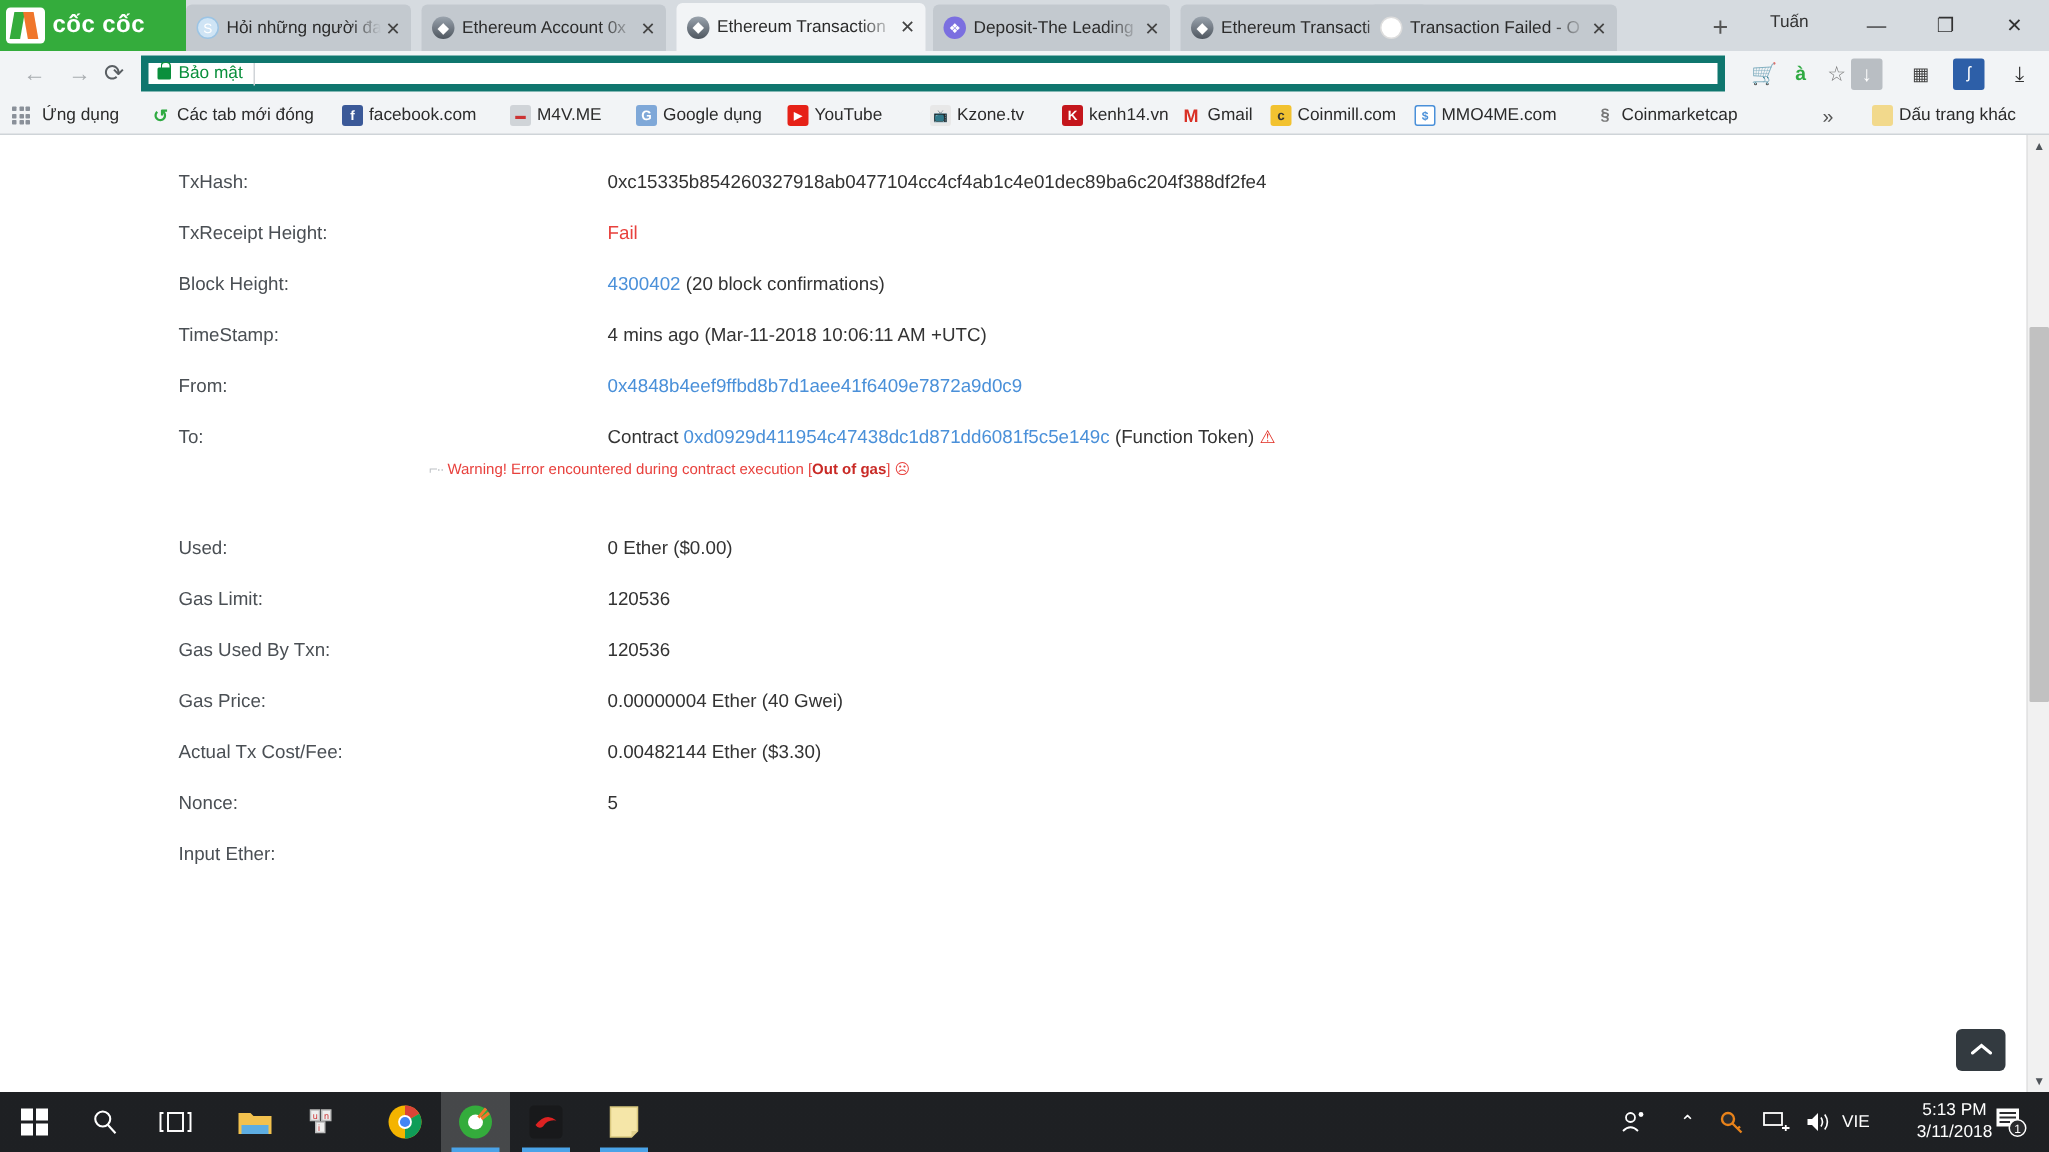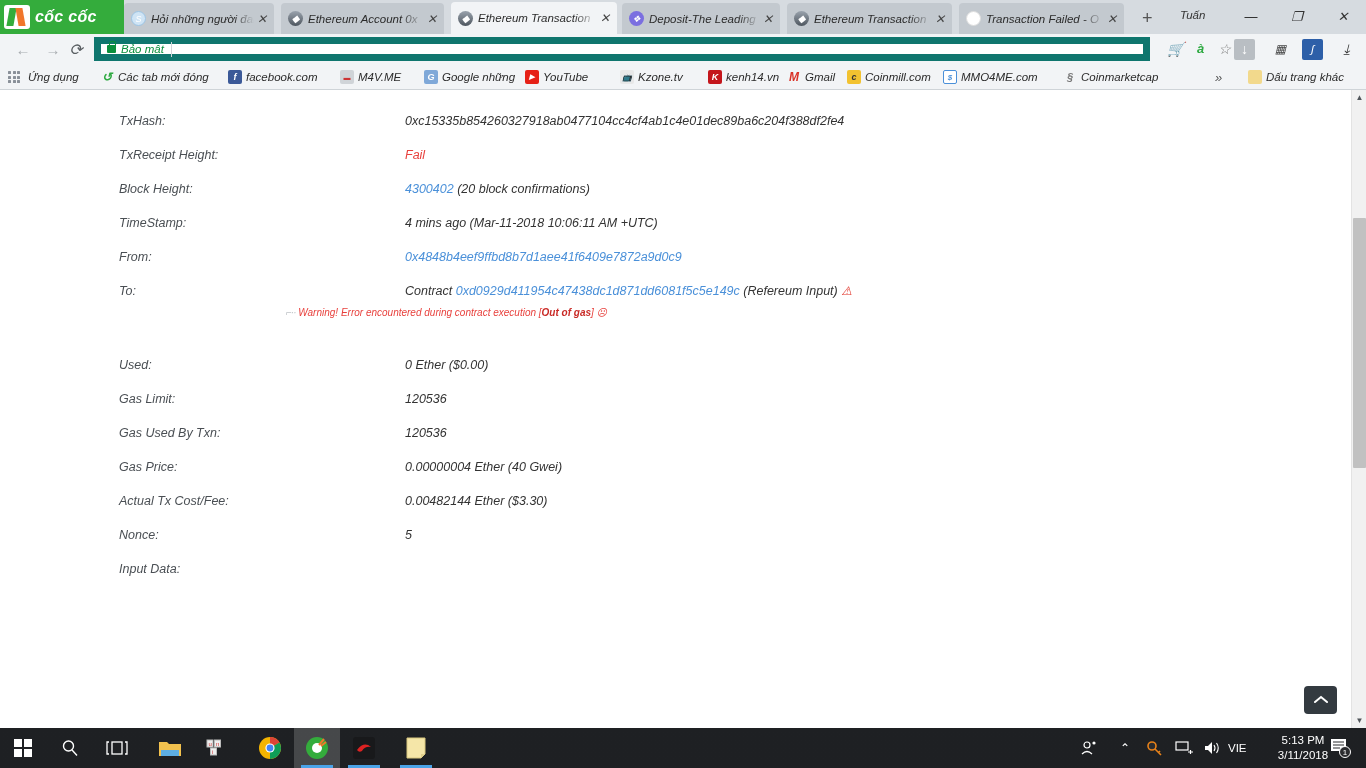--- a/index.html
+++ b/index.html
@@ -5,21 +5,21 @@
   * { box-sizing: border-box; }
   html, body {
     margin: 0; padding: 0;
     width: 1366px; height: 768px;
     overflow: hidden;
     font-family: "Liberation Sans", sans-serif;
     background: #fff;
   }
 
   
-  #browser { position: absolute; left:0; top:0; width:1366px; height:728px; background:#d6dbe0;font-style:italic; }
+  #browser { position: absolute; left:0; top:0; width:1366px; height:728px; background:#d6dbe0; }
 
   
   .tabstrip { position:absolute; left:0; top:0; width:1366px; height:34px; background:#d6dbe0; }
   .brand { position:absolute; left:0; top:0; width:124px; height:34px; background:#34ac3c;
            display:flex; align-items:center; padding-left:4px; }
   .brand-logo { width:26px; height:24px; background:#fff; border-radius:3px; position:relative;
                 margin-right:5px; flex:none; overflow:hidden; }
   .brand-logo:before { content:""; position:absolute; left:4px; top:3px; width:7px; height:18px;
                        background:#34ac3c; transform:skewX(-10deg); }
   .brand-logo:after { content:""; position:absolute; left:13px; top:3px; width:7px; height:18px;
@@ -49,21 +49,21 @@
   .win-user { position:absolute; top:9px; font-size:11.5px; color:#333; }
   .win-btn { position:absolute; top:0; width:46px; height:33px; color:#333;
              display:flex; align-items:center; justify-content:center; font-size:13px; }
 
   
   .toolbar { position:absolute; left:0; top:34px; width:1366px; height:30px; background:#f2f4f6; }
   .nav-ico { position:absolute; top:6px; width:22px; height:20px; text-align:center;
              font-size:15px; line-height:19px; color:#a8acb0; }
   .nav-ico.reload { color:#5a5f63; font-size:16px; }
   .omnibox { position:absolute; left:94px; top:3px; width:1056px; height:24px;
-             background:#fff; border:7px solid #0f766e; display:flex; align-items:center; padding:0 6px; }
+             background:#fff; border:5px solid #0f766e; display:flex; align-items:center; padding:0 6px; }
   .lock { width:9px; height:8px; background:#0a8f3c; position:relative; border-radius:1px; margin-right:5px; flex:none; }
   .lock:before { content:""; position:absolute; left:2px; top:-4px; width:5px; height:5px;
                  border:1.5px solid #0a8f3c; border-bottom:none; border-radius:3px 3px 0 0; }
   .secure-txt { font-size:11.5px; color:#0a8f3c; margin-right:7px; white-space:nowrap; }
   .vsep { width:1px; height:15px; background:#d0d4d8; margin-right:7px; flex:none; }
   .url { font-size:12px; color:#3b3b3b; white-space:nowrap; overflow:hidden; }
   .url .dim { color:#777; }
   .tb-ico { position:absolute; top:5px; width:21px; height:21px; text-align:center;
             line-height:20px; font-size:14px; color:#555; }
 
@@ -150,21 +150,21 @@
     <div class="tab" style="left:622px;width:158px">
       <span class="fav fav-dep"></span>
       <span class="tab-title">Deposit-The Leading</span>
       <span class="tab-x">✕</span>
     </div>
     <div class="tab" style="left:787px;width:165px">
       <span class="fav fav-eth"></span>
       <span class="tab-title">Ethereum Transaction</span>
       <span class="tab-x">✕</span>
     </div>
-    <div class="tab" style="left:959px;width:165px">
+    <div class="tab" style="left:913px;width:165px">
       <span class="fav fav-google">G</span>
       <span class="tab-title">Transaction Failed - O</span>
       <span class="tab-x">✕</span>
     </div>
 
     <div class="newtab" style="left:1136px">+</div>
     <div class="win-user" style="left:1180px">Tuấn</div>
     <div class="win-btn" style="left:1228px">—</div>
     <div class="win-btn" style="left:1274px">❐</div>
     <div class="win-btn close" style="left:1320px">✕</div>
@@ -212,21 +212,21 @@
     <div class="bm" style="left:228px">
       <span class="bi" style="background:#3b5998">f</span>
       <span>facebook.com</span>
     </div>
     <div class="bm" style="left:340px">
       <span class="bi" style="background:#d0d4d8;color:#c33;font-size:7px">▬</span>
       <span>M4V.ME</span>
     </div>
     <div class="bm" style="left:424px">
       <span class="bi" style="background:#7fa8d8">G</span>
-      <span>Google những</span>
+      <span>Google dụng</span>
     </div>
     <div class="bm" style="left:525px">
       <span class="bi" style="background:#e62117;font-size:7px">▶</span>
       <span>YouTube</span>
     </div>
     <div class="bm" style="left:620px">
       <span class="bi" style="background:#e8e8e8;color:#333;font-size:8px">📺</span>
       <span>Kzone.tv</span>
     </div>
     <div class="bm" style="left:708px">
@@ -278,21 +278,21 @@
       <span class="val">4 mins ago (Mar-11-2018 10:06:11 AM +UTC)</span>
     </div>
 
     <div class="row" style="top:160px">
       <span class="lbl">From:</span>
       <span class="val"><a class="lnk" style="text-decoration:none">0x4848b4eef9ffbd8b7d1aee41f6409e7872a9d0c9</a></span>
     </div>
 
     <div class="row" style="top:194px">
       <span class="lbl">To:</span>
-      <span class="val"><span>Contract </span><a class="lnk" style="text-decoration:none">0xd0929d411954c47438dc1d871dd6081f5c5e149c</a><span> (Refereum Input) </span><span class="tri">⚠</span></span>
+      <span class="val"><span>Contract </span><a class="lnk" style="text-decoration:none">0xd0929d411954c47438dc1d871dd6081f5c5e149c</a><span> (Function Token) </span><span class="tri">⚠</span></span>
     </div>
 
     <div class="warnline" style="top:217px">
       <span class="tree">⌐··</span>
       <span>Warning! Error encountered during contract execution [</span><b>Out of gas</b><span>] ☹</span>
     </div>
 
 
     <div class="row" style="top:268px">
       <span class="lbl">Used:</span>
@@ -318,21 +318,21 @@
       <span class="lbl">Actual Tx Cost/Fee:</span>
       <span class="val">0.00482144 Ether ($3.30)</span>
     </div>
 
     <div class="row" style="top:438px">
       <span class="lbl">Nonce:</span>
       <span class="val">5</span>
     </div>
 
     <div class="row" style="top:472px">
-      <span class="lbl">Input Data:</span>
+      <span class="lbl">Input Ether:</span>
     </div>
 
 
   </div>
 
   <div class="sbar">
     <div class="sb-arrow" style="top:0">▲</div>
     <div class="sb-thumb"></div>
     <div class="sb-arrow" style="bottom:0">▼</div>
   </div>

